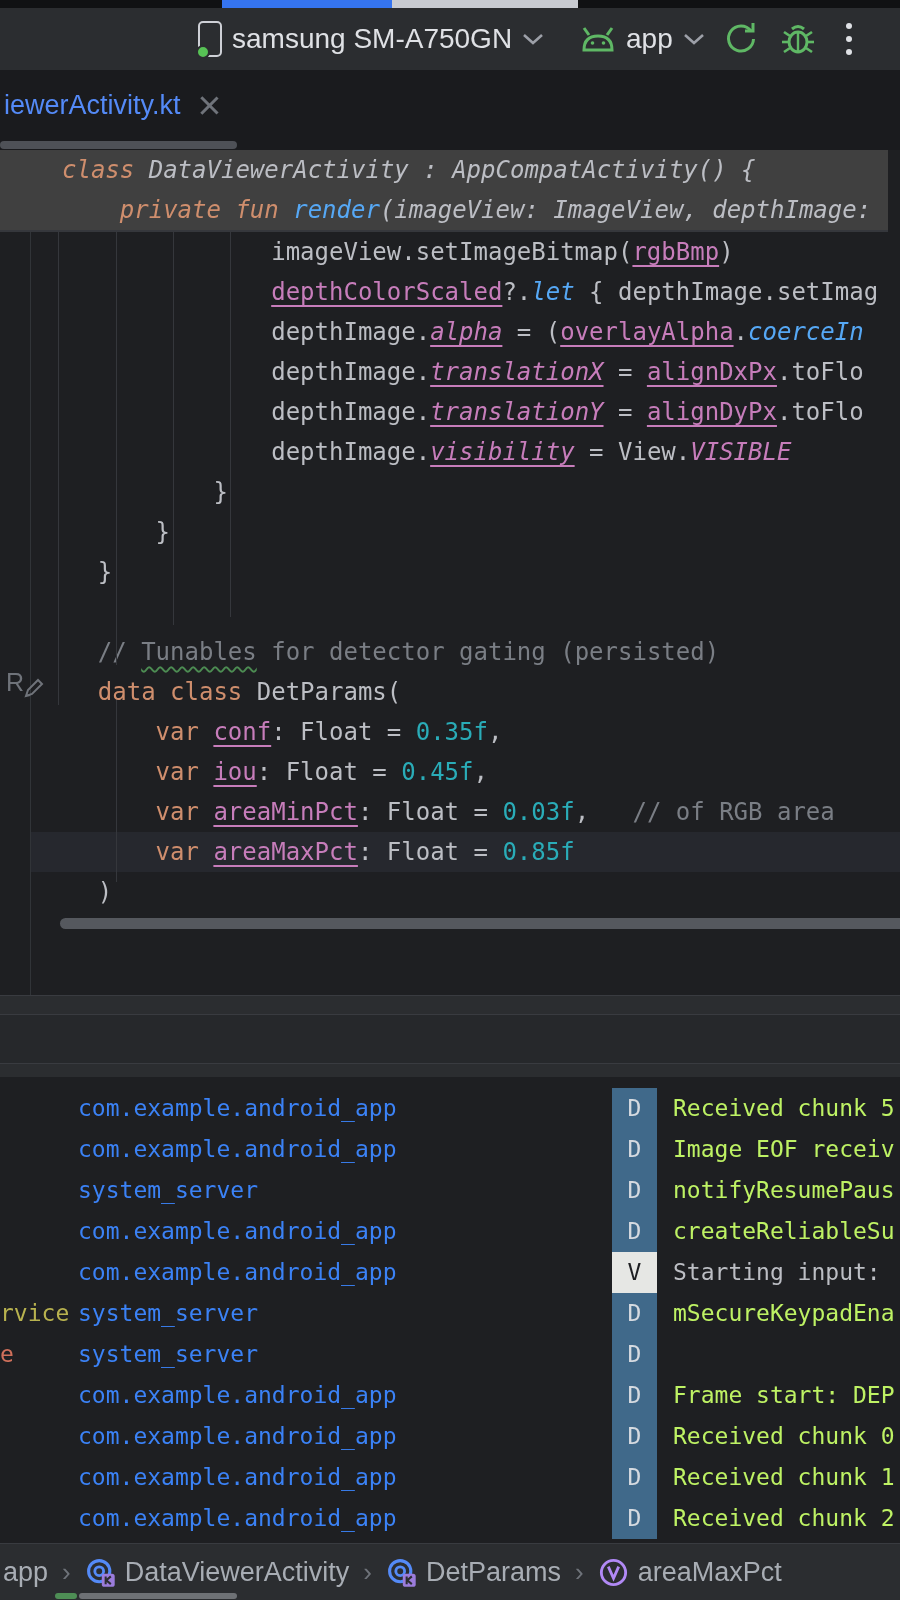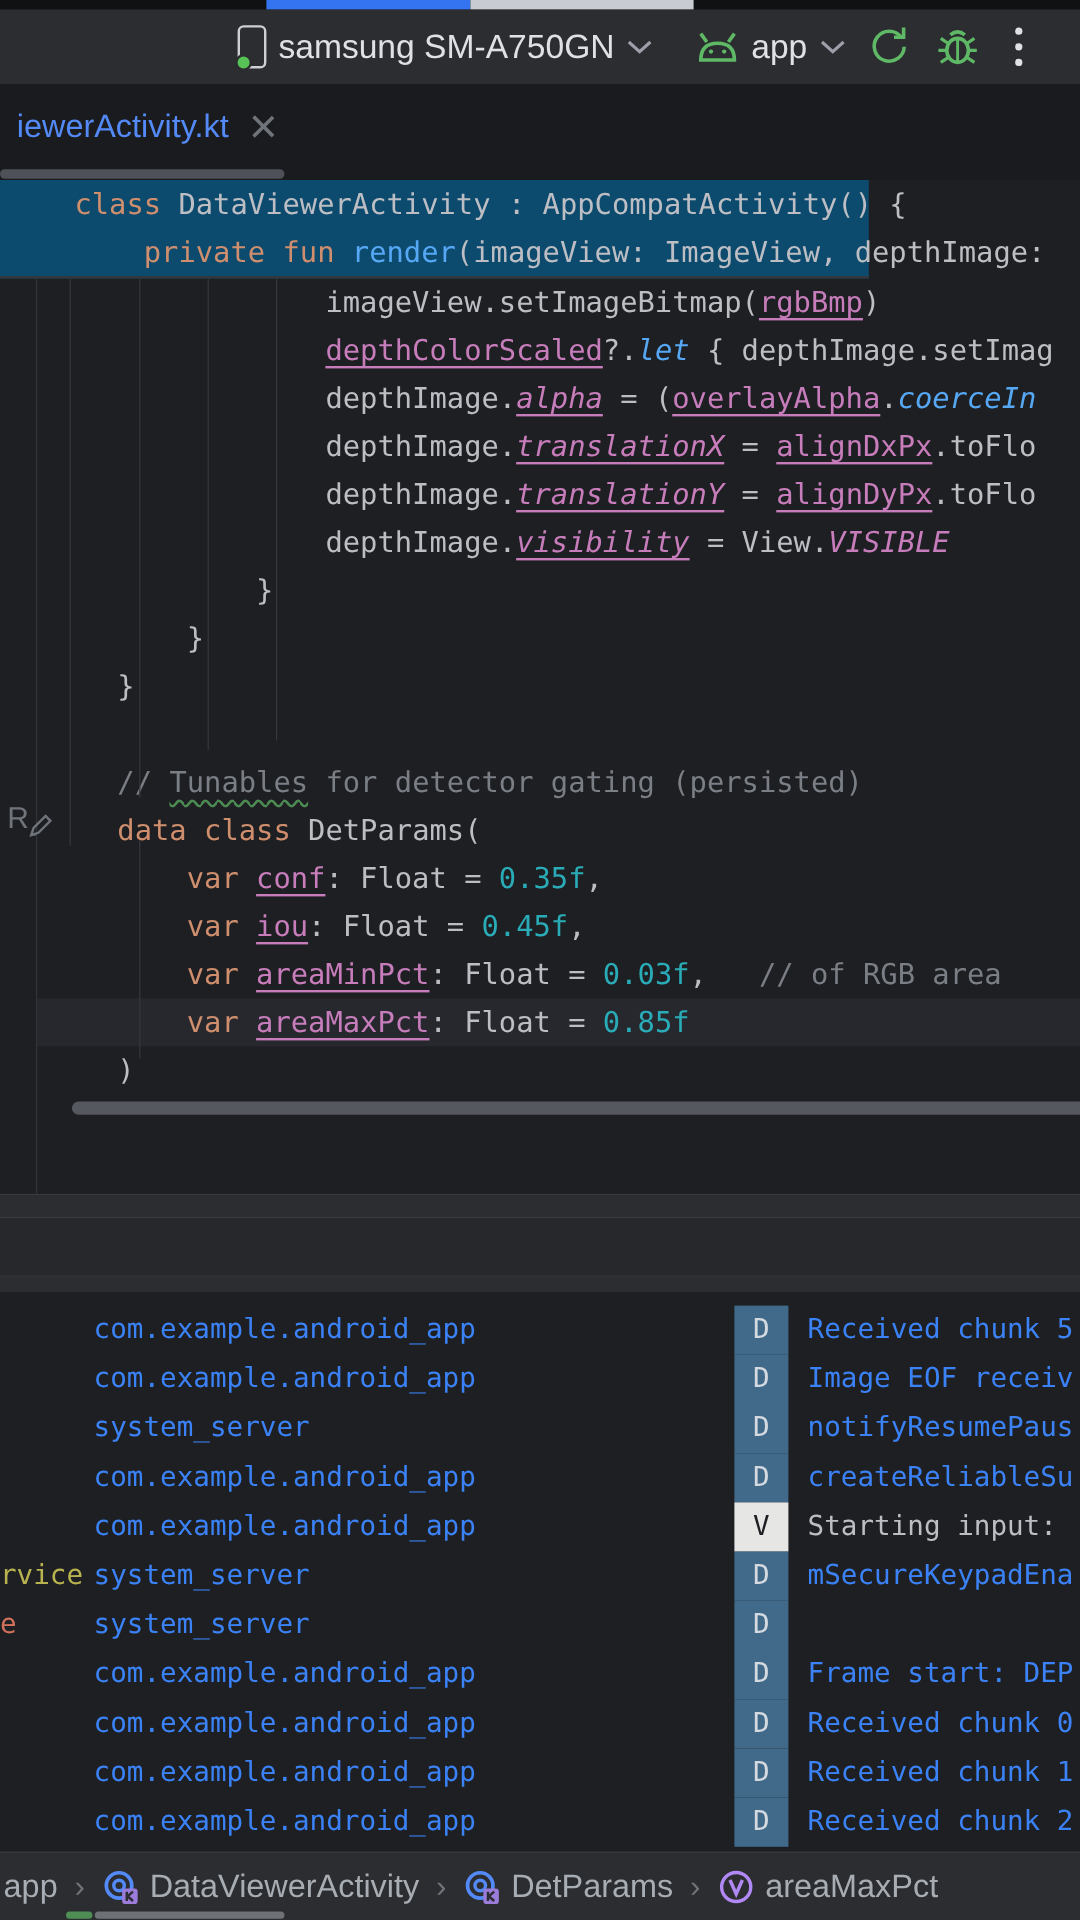--- a/index.html
+++ b/index.html
@@ -17,33 +17,33 @@
   .tb-label{color:#DFE1E5;font-size:28px;}
   .chev{width:22px;height:14px;}
   .phone-icon{position:relative;width:20px;height:32px;border:2.5px solid #CED0D6;border-radius:5px;}
   .phone-icon .dot{position:absolute;left:-4px;bottom:-4px;width:10px;height:10px;border-radius:50%;
                    background:#57C255;border:2px solid #2b2d30;}
   .kebab{display:flex;flex-direction:column;gap:7px;align-items:center;padding:6px;}
   .kebab i{width:6px;height:6px;border-radius:50%;background:#DFE1E5;}
 
   
   #tabbar{position:absolute;left:0;top:70px;width:900px;height:70px;background:#1a1b1e;}
-  #tab-active{position:absolute;left:0;top:0;height:70px;display:flex;align-items:center;gap:18px;padding-left:14px;}
+  #tab-active{position:absolute;left:0;top:0;height:70px;display:flex;align-items:center;gap:18px;padding-left:4px;}
   #tab-title{color:#548AF7;font-size:27px;}
   .close-x{width:20px;height:20px;position:relative;}
   .close-x:before,.close-x:after{content:"";position:absolute;left:9px;top:-1px;width:2.5px;height:23px;background:#6F737A;}
   .close-x:before{transform:rotate(45deg);}  .close-x:after{transform:rotate(-45deg);}
   #tab-hscroll{position:absolute;left:0;top:140px;width:900px;height:10px;background:#1a1b1e;}
   #tab-hscroll .thumb{position:absolute;left:0;top:1px;width:237px;height:8px;background:#4E5157;border-radius:4px;}
 
   
   #editor{position:absolute;left:0;top:150px;width:900px;height:845px;background:#1e1f22;
           font-family:"DejaVu Sans Mono","Liberation Mono",monospace;font-size:24px;}
   .code-line{position:relative;height:40px;line-height:40px;white-space:pre;padding-left:62px;}
-  #sticky{position:absolute;left:0;top:0;width:724px;border-bottom:2px solid #35373C;background:#0c4a6e;z-index:3;}
+  #sticky{position:absolute;left:0;top:0;width:888px;border-bottom:2px solid #35373C;background:#404040;z-index:3;font-style:italic;}
   #code-body{position:absolute;left:0;top:82px;width:900px;}
   #cur-line{position:absolute;left:31px;top:682px;width:869px;height:40px;background:#26282E;z-index:0;}
   #code-body .code-line{z-index:1;padding-left:40px;}
   .gutter-line{position:absolute;left:30px;top:0;width:1px;height:845px;background:#313438;}
   .guide{position:absolute;width:1px;background:#35373C;z-index:2;}
   #gutter-icon{position:absolute;left:6px;top:518px;color:#6F737A;font-size:25px;z-index:3;
                font-family:"Liberation Sans",sans-serif;display:flex;align-items:flex-start;}
   #editor-hscroll{position:absolute;left:0;top:766px;width:900px;height:14px;}
   #editor-hscroll .thumb{position:absolute;left:60px;top:2px;width:840px;height:11px;background:#55585E;border-radius:6px 0 0 6px;}
 
@@ -65,21 +65,21 @@
   
   #logcat{position:absolute;left:0;top:1077px;width:900px;height:466px;background:#1e1f22;overflow:hidden;
           font-family:"DejaVu Sans Mono","Liberation Mono",monospace;font-size:23px;}
   #log-rows{position:absolute;left:0;top:11px;width:900px;}
   .log-row{position:relative;height:41px;line-height:41px;white-space:pre;}
   .log-pre{position:absolute;left:0;top:0;}
   .log-tag{position:absolute;left:78px;top:0;color:#3b82f6;text-align:right;}
   .log-badge{position:absolute;left:612px;top:0;width:45px;height:41px;text-align:center;}
   .log-badge.D{background:#40698A;color:#D5DAE0;}
   .log-badge.V{background:#E6E7E4;color:#1E1F22;}
-  .log-msg{position:absolute;left:673px;top:0;color:#3b82f6;}
+  .log-msg{position:absolute;left:673px;top:0;color:#bef264;}
   .log-msg.verbose{color:#BCBEC4;}
 
   
   #breadcrumbs{position:absolute;left:0;top:1543px;width:900px;height:57px;background:#2b2d30;
                border-top:1px solid #393B40;display:flex;align-items:center;gap:14px;padding-left:3px;box-sizing:border-box;}
   .bc-item{display:flex;align-items:center;gap:9px;color:#A8ADB4;font-size:27px;}
   .bc-sep{color:#6F737A;font-size:26px;}
 
   
   #bottom-strip{position:absolute;left:0;top:1592px;width:900px;height:8px;background:#2b2d30;}

